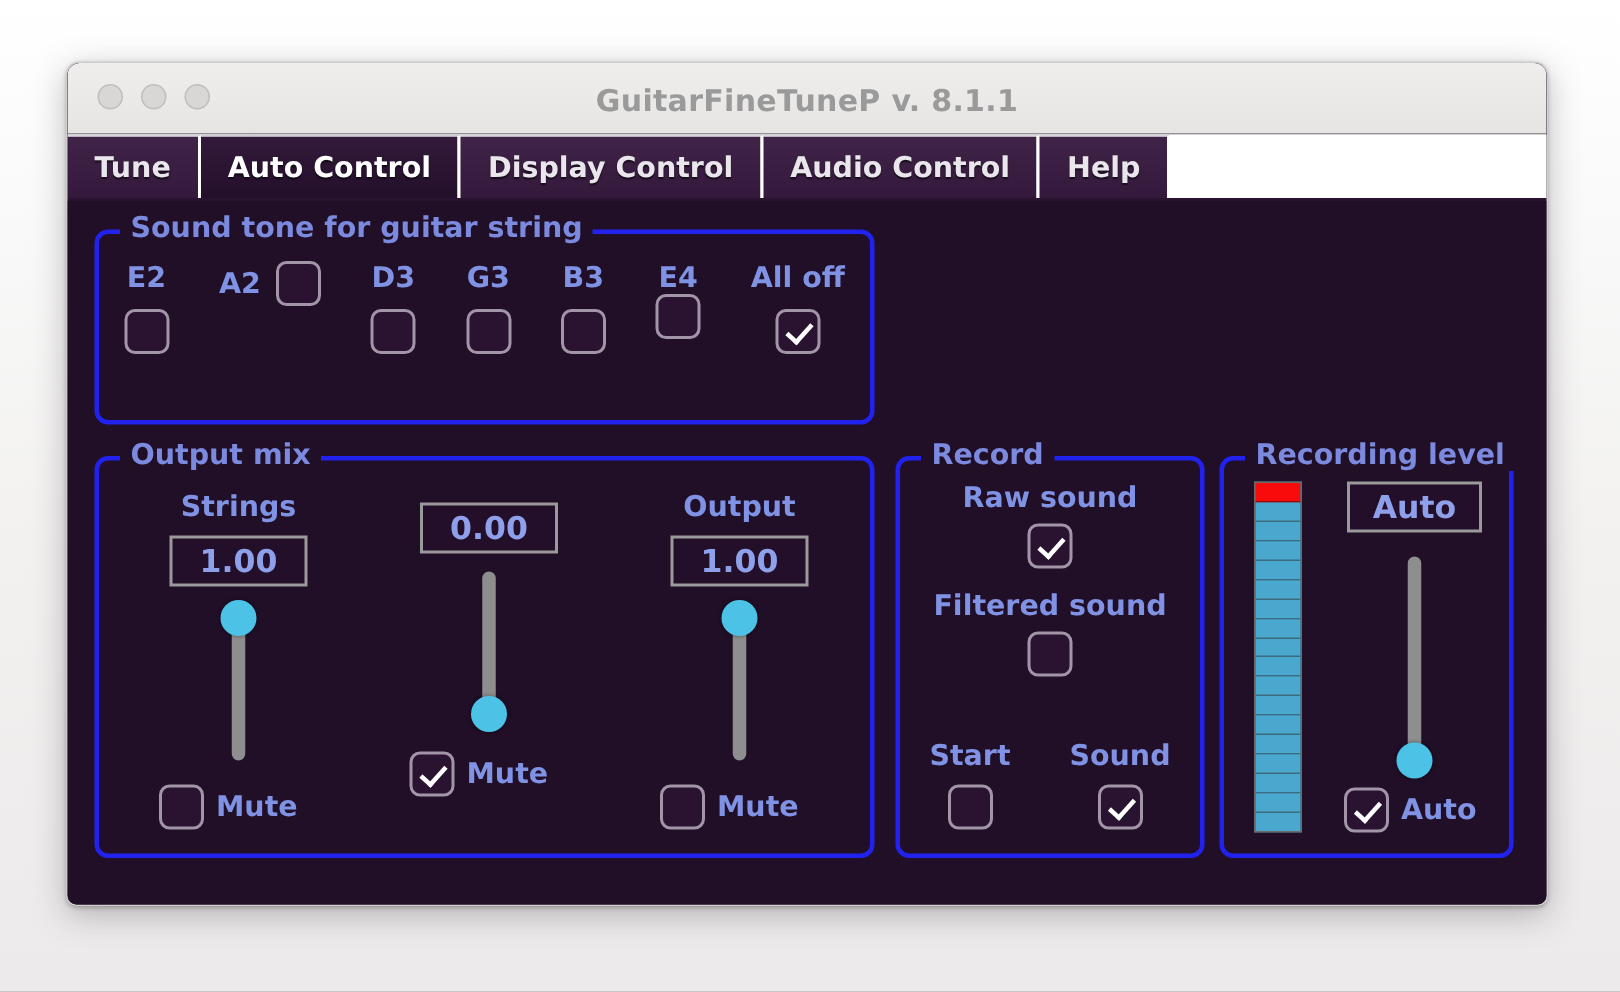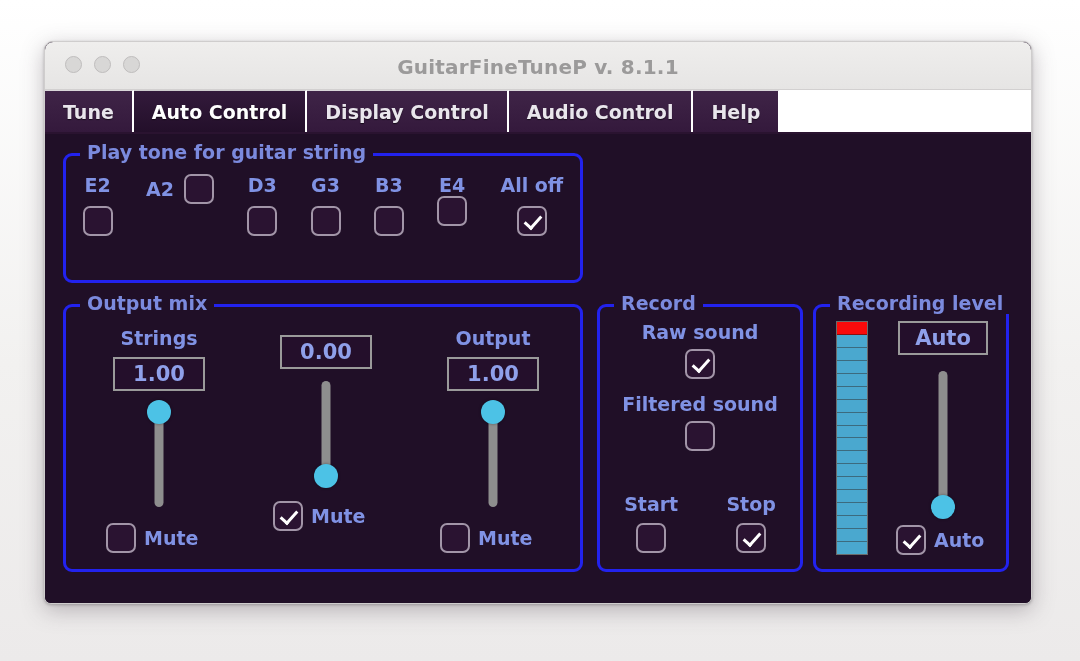--- a/index.html
+++ b/index.html
@@ -243,21 +243,21 @@
       <div class="tab active">Auto Control</div>
       <div class="tab">Display Control</div>
       <div class="tab">Audio Control</div>
       <div class="tab">Help</div>
       <div class="tab-filler"></div>
     </div>
 
     <div class="body">
 
       <div class="group" style="left:18px; top:19px; width:520px; height:130px;">
-        <div class="group-title">Play tone for guitar string</div>
+        <div class="group-title">Sound tone for guitar string</div>
 
         <div style="position:absolute; left:0; top:18px; width:100%; display:flex; justify-content:space-around; align-items:flex-start;">
           <div style="display:flex; flex-direction:column; align-items:center; gap:10px;">
             <div class="lbl">E2</div>
             <div class="cbx"></div>
           </div>
           <div style="display:flex; align-items:center; gap:10px;">
             <div class="lbl">A2</div>
             <div class="cbx"></div>
           </div>
@@ -335,21 +335,21 @@
           <div class="lbl" style="margin-top:8px;">Filtered sound</div>
           <div class="cbx"></div>
         </div>
 
         <div style="position:absolute; left:0; bottom:16px; width:100%; display:flex; justify-content:space-around;">
           <div style="display:flex; flex-direction:column; align-items:center; gap:8px;">
             <div class="lbl">Start</div>
             <div class="cbx"></div>
           </div>
           <div style="display:flex; flex-direction:column; align-items:center; gap:8px;">
-            <div class="lbl">Stop</div>
+            <div class="lbl">Sound</div>
             <div class="cbx checked"></div>
           </div>
         </div>
       </div>
 
       <div class="group" style="left:768px; top:170px; width:196px; height:268px;">
         <div class="group-title">Recording level</div>
 
         <div class="meter" id="vu-meter" style="left:20px; top:14px; bottom:14px;">
             <div class="seg red"></div>

